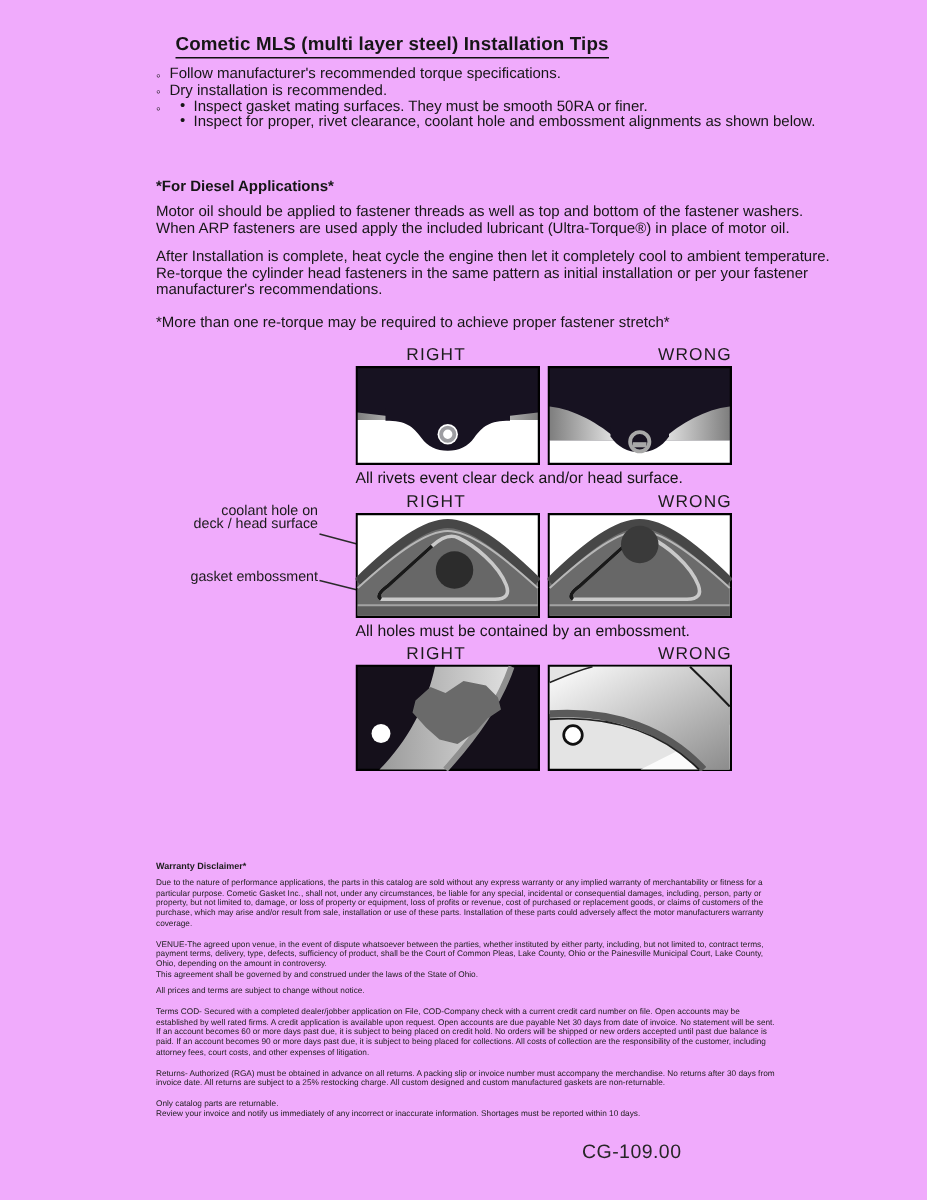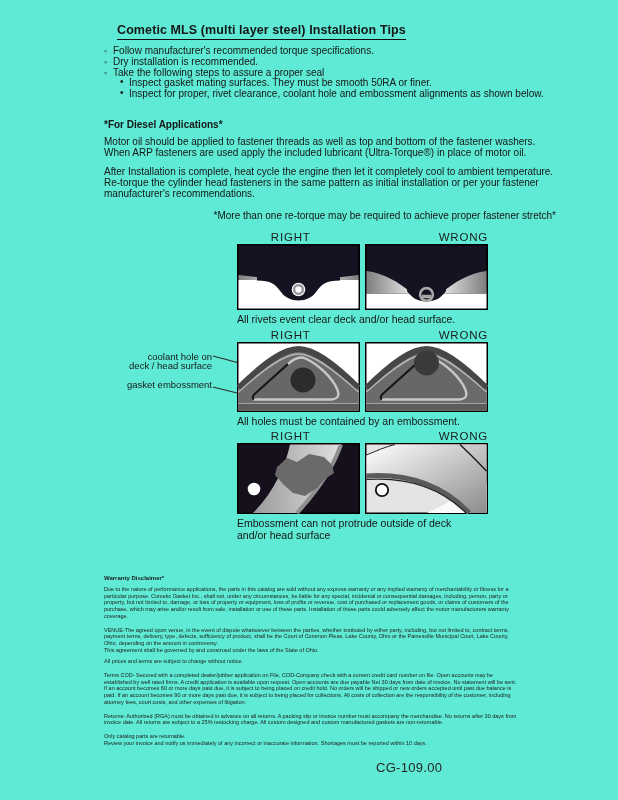--- a/index.html
+++ b/index.html
@@ -1,33 +1,33 @@
 <!DOCTYPE html>
 <html><head>
 <meta charset="utf-8">
 <style>
   html,body{margin:0;padding:0;background:#ffffff;}
-  .page{position:relative;width:618px;height:800px;background:#5eead4;overflow:hidden;
+  .page{position:relative;width:618px;height:800px;background:#f0abfc;overflow:hidden;
         font-family:"Liberation Sans", sans-serif;color:#161616;}
 
   
   .intro{position:absolute;left:104px;top:20px;width:460px;}
   .title{display:inline-block;margin-left:13px;font-size:12.5px;font-weight:bold;
          border-bottom:1.6px solid #101010;padding-bottom:2px;letter-spacing:.1px;}
   .bullets{margin-top:6px;font-size:10px;line-height:10.8px;}
   .b{position:relative;padding-left:9px;}
   .b .m{position:absolute;left:0;top:0;font-size:9px;}
   .sb{position:relative;padding-left:9px;margin-left:16px;}
   .sb .m2{position:absolute;left:0;top:-1px;font-size:10px;}
 
   
   .diesel{position:absolute;left:104px;top:119px;width:452px;font-size:10px;line-height:11px;}
   .dh{font-size:10px;font-weight:bold;margin-bottom:6px;}
   .diesel p{margin:0 0 8px 0;}
-  .diesel p.note{margin-top:11px;text-align:right;}
+  .diesel p.note{margin-top:11px;}
 
   
   .figrow{position:absolute;left:237px;width:251px;}
   .labels{display:flex;width:251px;gap:31px;}
   .labels span{width:123px;text-align:center;font-size:11.5px;letter-spacing:.8px;color:#1c1c1c;}
   .labels span + span{margin-left:5px;text-align:right;}
   .boxes{display:flex;margin-top:1px;}
   .boxes svg{display:block;}
   .boxes svg + svg{margin-left:5px;}
   .cap{font-size:10.5px;line-height:12px;margin-top:3px;color:#151515;}
@@ -35,21 +35,21 @@
   .ann{position:absolute;width:112px;text-align:right;font-size:9.5px;line-height:9px;color:#1a1a1a;}
   .pointer-svg{position:absolute;left:212px;top:341px;width:100px;height:70px;}
 
   
   .warranty{position:absolute;left:104px;top:575px;width:414px;color:#1d1d1d;}
   .wh{font-size:6px;font-weight:bold;margin-bottom:5px;}
   .warranty p{margin:0 0 7px 0;font-size:5.5px;line-height:6.7px;}
   .warranty p.nogap{margin-bottom:0;}
   .warranty p.gap-sm{margin-bottom:5px;}
 
-  .code{position:absolute;left:376px;top:760px;font-size:13px;letter-spacing:.3px;color:#262626;}
+  .code{position:absolute;left:388px;top:760px;font-size:13px;letter-spacing:.3px;color:#262626;}
 </style>
 </head>
 <body>
 
 <div class="page">
 
   <svg width="0" height="0" style="position:absolute" aria-hidden="true">
     <defs>
       <linearGradient id="gwL" x1="0" y1="0" x2="1" y2="0">
         <stop offset="0" stop-color="#7e7e7e"></stop>
@@ -76,21 +76,20 @@
       <div class="b">
         <span class="m">◦</span>
         <span>Follow manufacturer's recommended torque specifications.</span>
       </div>
       <div class="b">
         <span class="m">◦</span>
         <span>Dry installation is recommended.</span>
       </div>
       <div class="b">
         <span class="m">◦</span>
-        <span>Take the following steps to assure a proper seal</span>
       </div>
       <div class="sb">
         <span class="m2">•</span>
         <span>Inspect gasket mating surfaces.  They must be smooth 50RA or finer.</span>
       </div>
       <div class="sb">
         <span class="m2">•</span>
         <span>Inspect for proper, rivet clearance, coolant hole and embossment alignments as shown below.</span>
       </div>
     </div>
@@ -124,21 +123,21 @@
         <path d="M1.5,27 C18,29 34,38 47,49.5 L1.5,49.5 Z" fill="url(#gwL)"></path>
         <path d="M121.5,27 C105,29 89,38 76,49.5 L121.5,49.5 Z" fill="url(#gwR)"></path>
         <path d="M42,47 C47,54 53,57.5 61.5,57.5 C70,57.5 76,54 81,47 L81,40 L42,40 Z" fill="#171221"></path>
         <circle cx="61.5" cy="50.5" r="6.4" fill="#171221" stroke="#a8a8a8" stroke-width="2.6"></circle>
         <rect x="57" y="50.8" width="9" height="3.4" fill="#a8a8a8"></rect>
       </svg>
     </div>
     <div class="cap">All rivets event clear deck and/or head surface.</div>
   </div>
 
-  <div class="ann" style="left:100px;top:352px">
+  <div class="ann" style="left:100px;top:336px">
     <div>coolant hole on</div>
     <div>deck / head surface</div>
   </div>
   <div class="ann" style="left:100px;top:380px">
     <div>gasket embossment</div>
   </div>
   <svg class="pointer-svg" viewBox="0 0 100 70">
     <line x1="1" y1="15" x2="91" y2="39" stroke="#2a2a2a" stroke-width="1.1"></line>
     <line x1="1" y1="46" x2="41" y2="56" stroke="#2a2a2a" stroke-width="1.1"></line>
   </svg>
@@ -192,24 +191,20 @@
         <rect x="0.75" y="0.75" width="121.5" height="69.5" fill="#e4e4e4" stroke="#000" stroke-width="1.5"></rect>
         <polygon points="121.5,40 121.5,70 62,70" fill="#fbfbfb"></polygon>
         <path d="M30,1.5 L121.5,1.5 L121.5,70 L104,70 C80,44 45,30 1.5,33 L1.5,12 C11,8 20,4 30,1.5 Z" fill="url(#gb3w)"></path>
         <path d="M1.5,12 C11,8 20,4 30,1.5" fill="none" stroke="#222222" stroke-width="1"></path>
         <path d="M95,1.5 C104,10 113,19 121.5,28" fill="none" stroke="#1a1a1a" stroke-width="1.4"></path>
         <path d="M1.5,33 C45,30 80,44 104,70" fill="none" stroke="#5a5a5a" stroke-width="5"></path>
         <path d="M1.5,36.5 C45,33.5 78,47 101,70" fill="none" stroke="#222222" stroke-width="1.2"></path>
         <circle cx="17" cy="47" r="6.2" fill="#ffffff" stroke="#111111" stroke-width="1.8"></circle>
       </svg>
     </div>
-    <div class="cap">
-      <div>Embossment can not protrude outside of deck</div>
-      <div>and/or head surface</div>
-    </div>
   </div>
 
   <div class="warranty">
     <div class="wh">Warranty Disclaimer*</div>
     <p>Due to the nature of performance applications, the parts in this catalog are sold without any express warranty or any implied warranty of merchantability or fitness for a particular purpose.  Cometic Gasket Inc., shall not, under any circumstances, be liable for any special, incidental or consequential damages, including, person, party or property, but not limited to, damage, or loss of property or equipment, loss of profits or revenue, cost of purchased or replacement goods, or claims of customers of the purchase, which may arise and/or result from sale, installation or use of these parts.  Installation of these parts could adversely affect the motor manufacturers warranty coverage.</p>
     <p class="nogap">VENUE-The agreed upon venue, in the event of dispute whatsoever between the parties, whether instituted by either party, including, but not limited to, contract terms, payment terms, delivery, type, defects, sufficiency of product, shall be the Court of Common Pleas, Lake County, Ohio or the Painesville Municipal Court, Lake County, Ohio, depending on the amount in controversy.</p>
     <p class="gap-sm">This agreement shall be governed by and construed under the laws of the State of Ohio.</p>
     <p>All prices and terms are subject to change without notice.</p>
     <p>Terms COD- Secured with a completed dealer/jobber application on File, COD-Company check with a current credit card number on file.  Open accounts may be established by well rated firms.  A credit application is available upon request.  Open accounts are due payable Net 30 days from date of invoice.  No statement will be sent.  If an account becomes 60 or more days past due, it is subject to being placed on credit hold.  No orders will be shipped or new orders accepted until past due balance is paid.  If an account becomes 90 or more days past due, it is subject to being placed for collections.  All costs of collection are the responsibility of the customer, including attorney fees, court costs, and other expenses of litigation.</p>
     <p>Returns- Authorized (RGA) must be obtained in advance on all returns.  A packing slip or invoice number must accompany the merchandise.  No returns after 30 days from invoice date.  All returns are subject to a 25% restocking charge.  All custom designed and custom manufactured gaskets are non-returnable.</p>

